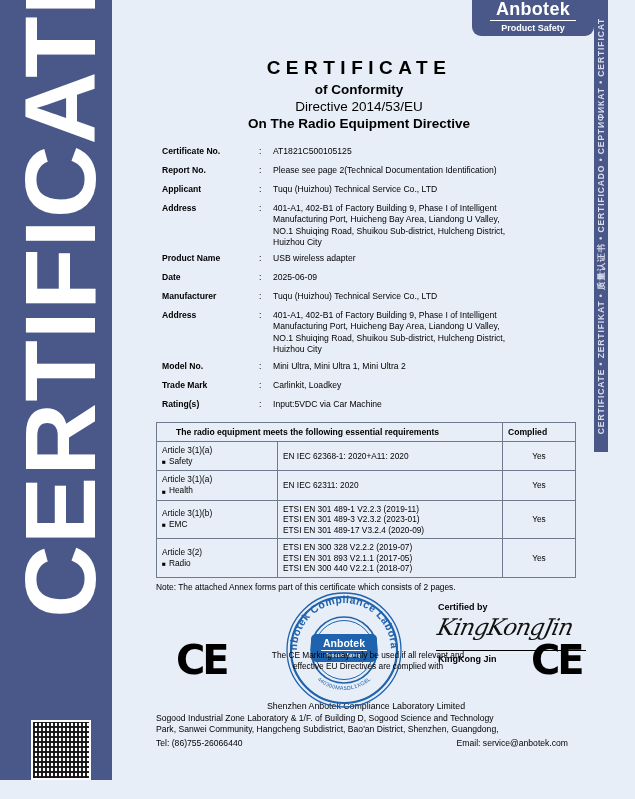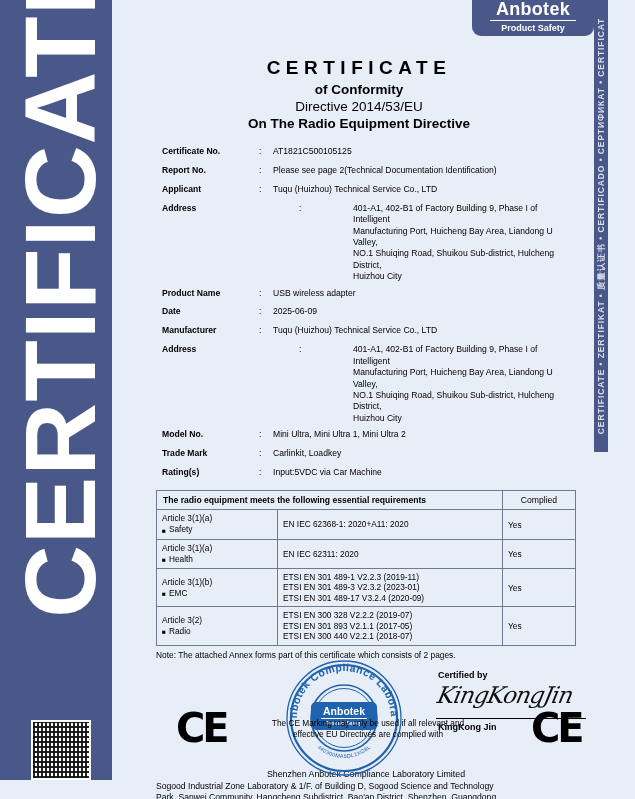--- a/index.html
+++ b/index.html
@@ -171,21 +171,20 @@
   .field-row {
     display: flex;
     align-items: flex-start;
     font-size: 8.6px;
     line-height: 11.4px;
     color: #000;
     margin-bottom: 7.5px;
   }
   .field-row.tight {
     margin-bottom: 5px;
-    gap: 40px;
   }
   .field-label {
     width: 97px;
     flex: 0 0 97px;
     font-weight: bold;
   }
   .field-colon {
     width: 14px;
     flex: 0 0 14px;
   }
@@ -206,38 +205,38 @@
   #req-table td, #req-table th {
     border: 1px solid #6f7a8c;
     padding: 3px 5px;
     vertical-align: middle;
     text-align: left;
     font-weight: normal;
   }
   #req-table .hdr-main {
     font-weight: bold;
     font-size: 8.6px;
-    padding: 4px 6px;
+    padding: 4px 19px;
     margin-top: 13px;
   }
   #req-table .hdr-complied {
-    font-weight: normal;
+    font-weight: bold;
     font-size: 8.6px;
-    text-align: center;
     width: 62px;
   }
   #req-table .col-article {
     width: 110px;
     line-height: 11px;
     margin-left: 36px;
   }
   #req-table .col-standard {
     line-height: 10.5px;
   }
   #req-table .col-complied {
+    text-align: center;
     width: 62px;
   }
   .req-kind::before {
     content: "\25A0";
     font-size: 6.5px;
     vertical-align: middle;
     margin-right: 3px;
   }
   .std-line { display: block; }
 

